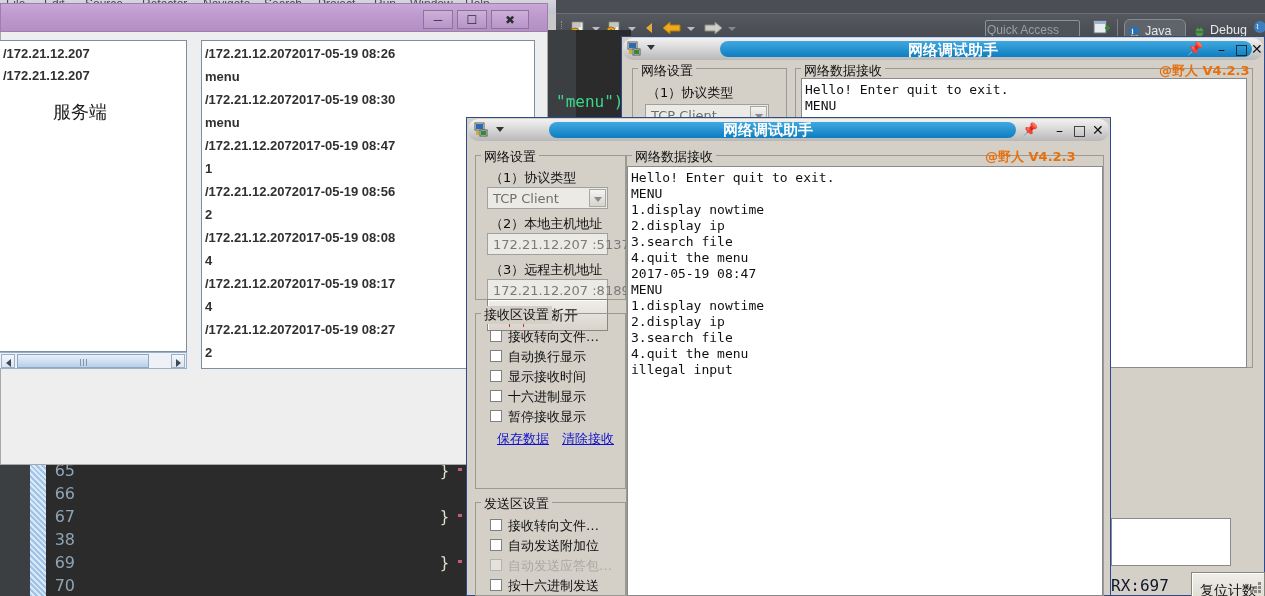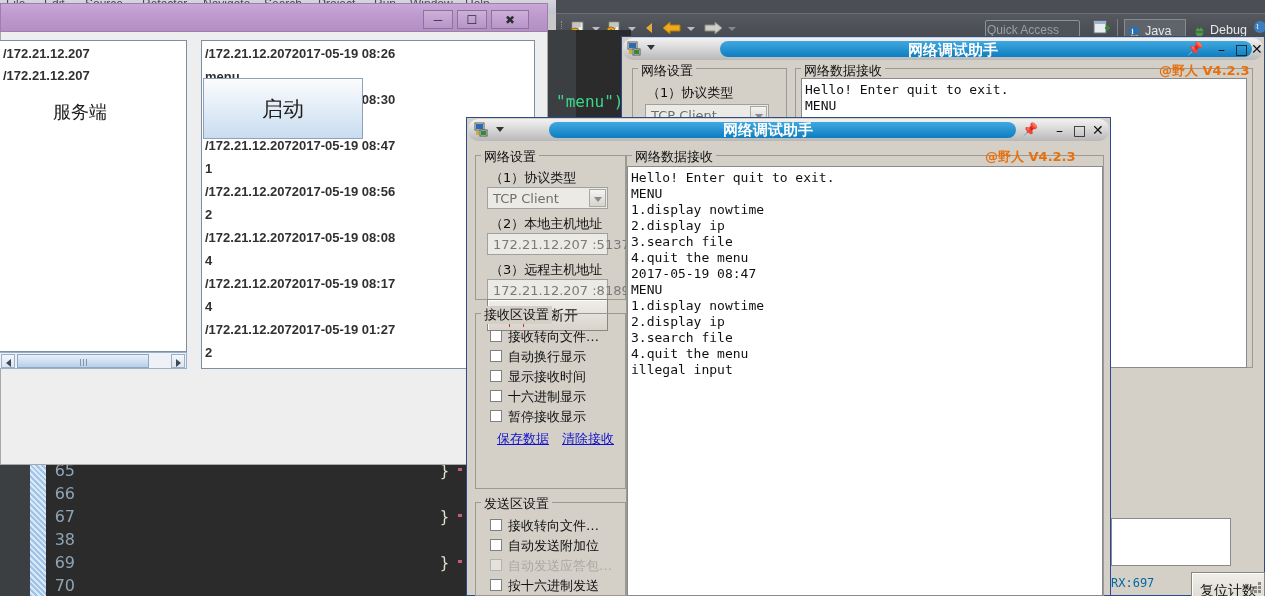--- a/index.html
+++ b/index.html
@@ -40,21 +40,21 @@
     position: absolute; left: 429px; top: 6px; width: 95px; height: 28px;
     background: #4f535a; border: 1px solid #8d9298; border-radius: 2px;
     color: #9aa0a8; font-size: 12px; line-height: 18px; padding-left: 1px;
     box-sizing: border-box;
   }
   .persp-btn {
     position: absolute; top: 5px; height: 22px; color: #e6e8ea; font-size: 12.5px;
     line-height: 22px; padding-left: 20px; box-sizing: border-box;
   }
   .persp-active {
-    background: #5f636a; border: 1px solid #878c93; border-radius: 0;
+    background: #5f636a; border: 1px solid #878c93; border-radius: 6px;
   }
   .persp-ico {
     position: absolute; left: 3px; top: 4px; width: 13px; height: 13px;
   }
   .eclipse-editor {
     position: absolute; left: 0px; top: 465px; width: 1265px; height: 131px;
     background: #2b2b2b;
   }
   .ed-leftband { position: absolute; left: 0; top: 0; width: 30px; height: 131px; background: #3c3f41; }
   .ed-foldstrip {
@@ -234,21 +234,21 @@
   }
   .na-text-line {
     position: absolute; left: 3px; font-size: 13px; color: #101010;
     white-space: pre; font-family: "DejaVu Sans Mono", monospace;
   }
   .na-version {
     position: absolute; font-size: 13px; font-weight: bold; color: #e8700c;
     white-space: nowrap; font-family: "DejaVu Sans", sans-serif;
   }
   .na-status {
-    position: absolute; font-size: 12px; color: #0369a1;
+    position: absolute; font-size: 16px; color: #0f172a;
     font-family: "DejaVu Sans Mono", monospace; white-space: nowrap;
   }
   .na-send-btn {
     position: absolute; background: linear-gradient(#f0eee9,#d3cfc6);
     border: 1px solid #888880; box-sizing: border-box;
     box-shadow: inset 1px 1px 0 #fff;
     display: flex; align-items: center; justify-content: center;
     font-size: 16px; font-weight: bold; color: #0a8a0a;
     font-family: "DejaVu Sans", sans-serif;
   }
@@ -425,26 +425,25 @@
         <span class="swing-line" style="top:51px">/172.21.12.2072017-05-19 08:30</span>
         <span class="swing-line" style="top:74px">menu</span>
         <span class="swing-line" style="top:97px">/172.21.12.2072017-05-19 08:47</span>
         <span class="swing-line" style="top:120px">1</span>
         <span class="swing-line" style="top:143px">/172.21.12.2072017-05-19 08:56</span>
         <span class="swing-line" style="top:166px">2</span>
         <span class="swing-line" style="top:189px">/172.21.12.2072017-05-19 08:08</span>
         <span class="swing-line" style="top:212px">4</span>
         <span class="swing-line" style="top:235px">/172.21.12.2072017-05-19 08:17</span>
         <span class="swing-line" style="top:258px">4</span>
-        <span class="swing-line" style="top:281px">/172.21.12.2072017-05-19 01:27</span>
+        <span class="swing-line" style="top:281px">/172.21.12.2072017-05-19 08:27</span>
         <span class="swing-line" style="top:304px">2</span>
       </div>
 
       <span class="swing-label" style="left:52px; top:68px">服务端</span>
-      <div class="swing-btn" style="left:202px; top:46px; width:160px; height:61px;">启动</div>
     </div>
   </div>
 
   <div class="na-win" style="left:621px; top:36px; width:644px; height:560px;">
     <div class="na-frame"></div>
 
     <div class="na-titlebar" style="width:640px;">
       <div class="na-sysico" style="left:4px; top:3px;">
         <svg width="16" height="16" viewBox="0 0 16 16">
             <rect x="1" y="1" width="9" height="7" fill="#f5f5f5" stroke="#555"></rect>

